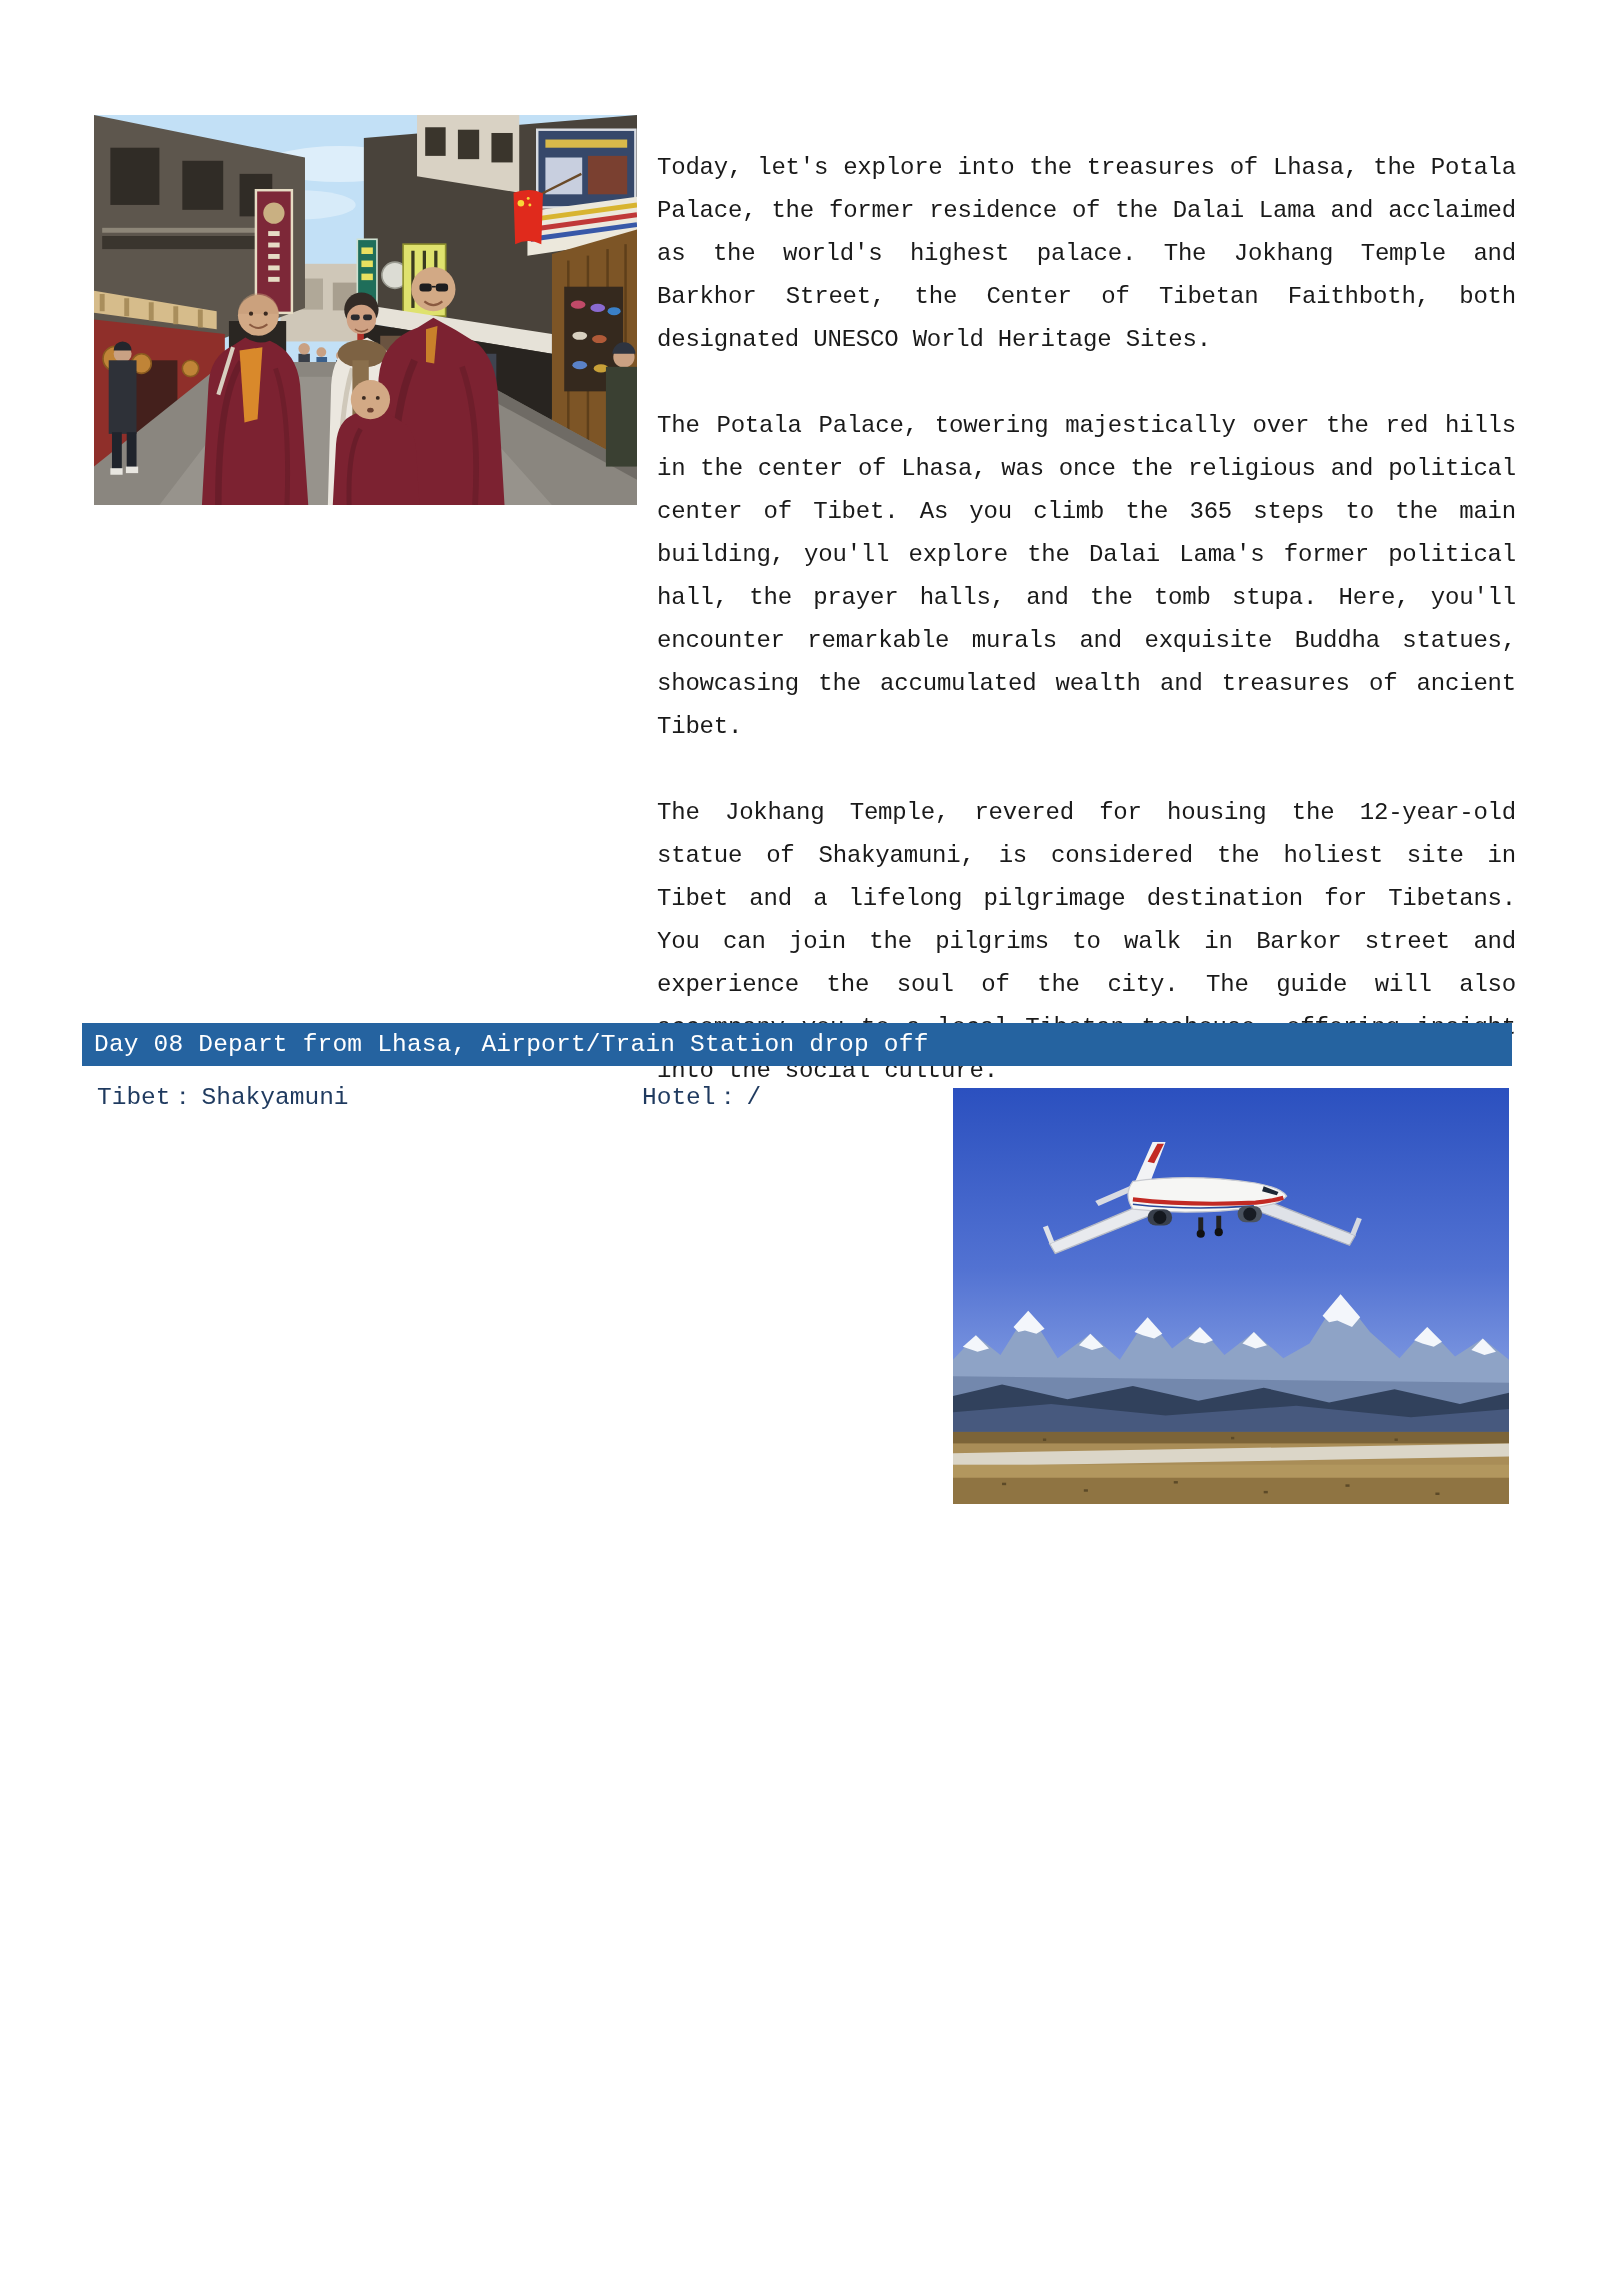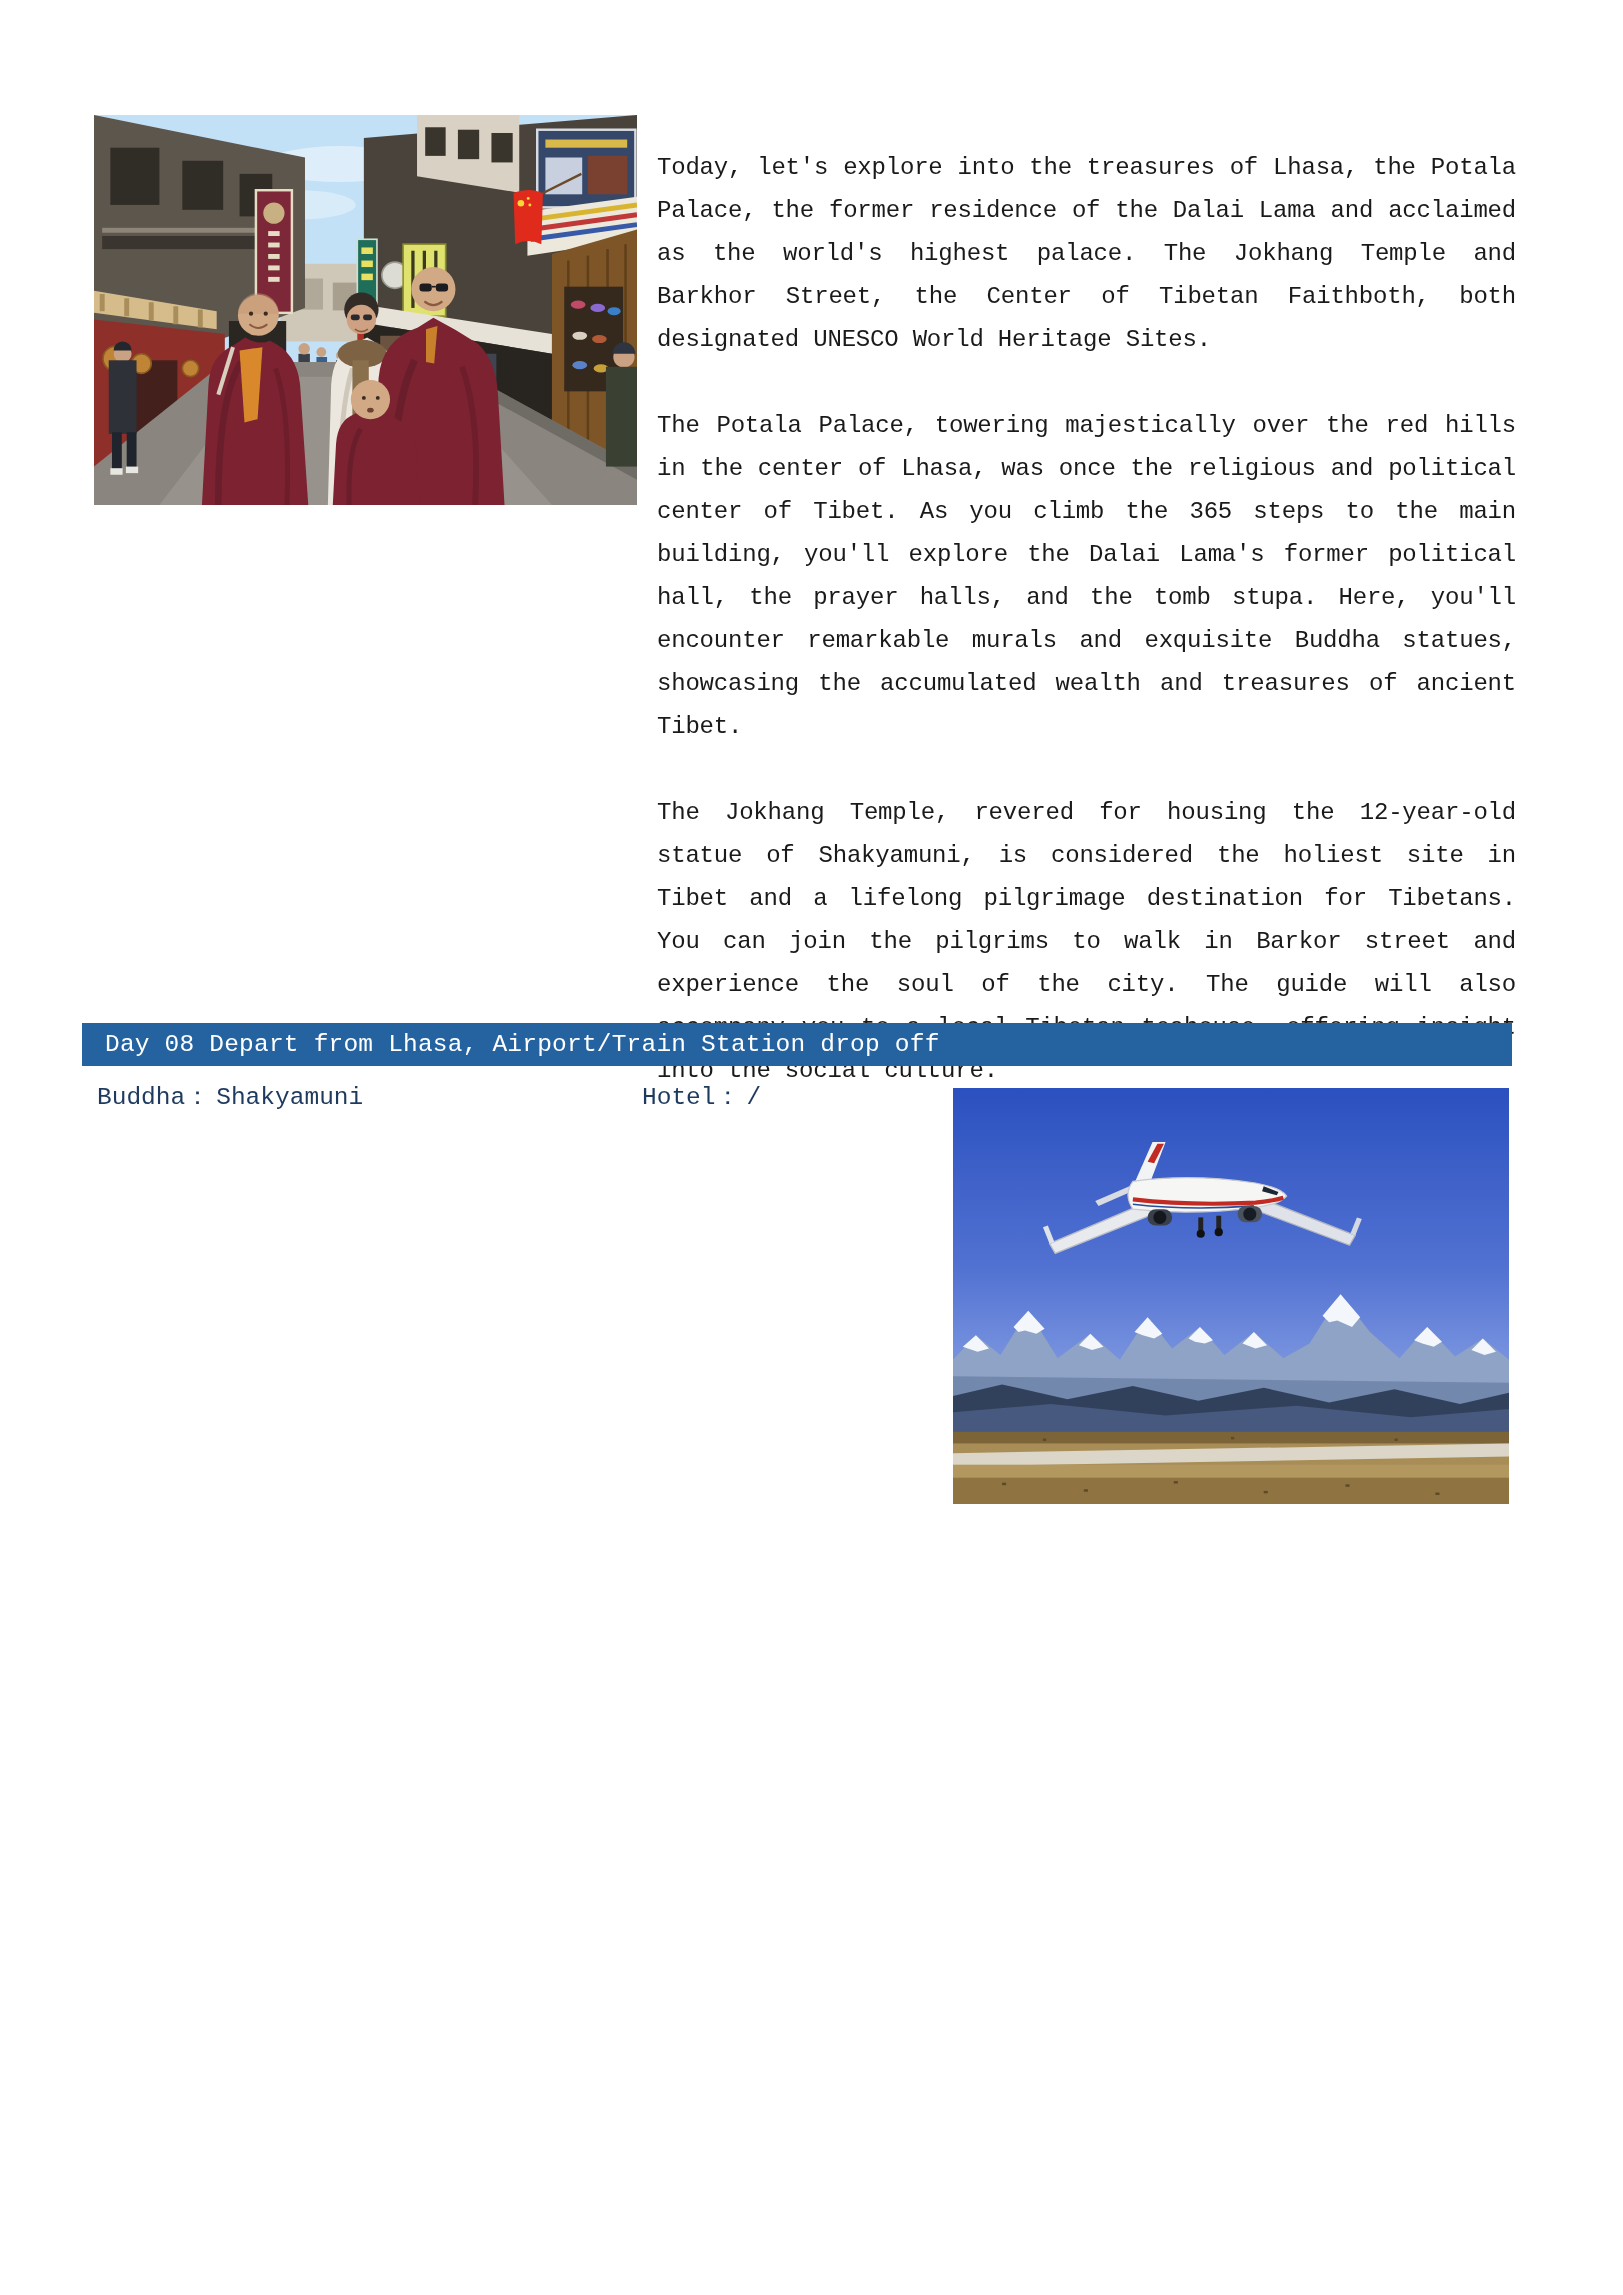--- a/index.html
+++ b/index.html
@@ -23,21 +23,21 @@
   }
   .intro p{
     margin:0 0 43px 0;
     font-size:24px;line-height:43px;letter-spacing:-0.2px;
     text-align:justify;
   }
   .day-bar{
     position:absolute;left:82px;top:1023px;width:1430px;height:43px;
     background:var(--header-bg,#2563a0);
     display:flex;align-items:center;
-    box-sizing:border-box;padding-left:23px;
+    box-sizing:border-box;padding-left:12px;
   }
   .day-bar .title{
     color:var(--header-text,#ffffff);
     font-size:24.5px;letter-spacing:0.2px;white-space:nowrap;
   }
   .meta{
     position:absolute;top:1080px;height:36px;line-height:36px;
     font-size:24.5px;color:var(--label-text,#1f3a5f);white-space:nowrap;
   }
   .meta .val{margin-left:6.5px;}
@@ -238,21 +238,21 @@
     <p>Today, let's explore into the treasures of Lhasa, the Potala Palace, the former residence of the Dalai Lama and acclaimed as the world's highest palace. The Jokhang Temple and Barkhor Street, the Center of Tibetan Faithboth, both designated UNESCO World Heritage Sites.</p>
     <p>The Potala Palace, towering majestically over the red hills in the center of Lhasa, was once the religious and political center of Tibet. As you climb the 365 steps to the main building, you'll explore the Dalai Lama's former political hall, the prayer halls, and the tomb stupa. Here, you'll encounter remarkable murals and exquisite Buddha statues, showcasing the accumulated wealth and treasures of ancient Tibet.</p>
     <p>The Jokhang Temple, revered for housing the 12-year-old statue of Shakyamuni, is considered the holiest site in Tibet and a lifelong pilgrimage destination for Tibetans. You can join the pilgrims to walk in Barkor street and experience the soul of the city. The guide will also accompany you to a local Tibetan teahouse, offering insight into the social culture.</p>
   </section>
 
   <div class="day-bar">
     <span class="title">Day 08 Depart from Lhasa, Airport/Train Station drop off</span>
   </div>
 
   <span class="meta meta-meals">
-    <span>Buddha：</span><span class="val">Shakyamuni</span>
+    <span>Tibet：</span><span class="val">Shakyamuni</span>
   </span>
   <span class="meta meta-hotel">
     <span>Hotel：</span><span class="val">/</span>
   </span>
 
   <figure class="photo plane-photo">
     <svg viewBox="0 0 680 508" preserveAspectRatio="none">
       <defs>
         <linearGradient id="sky" x1="0" y1="0" x2="0" y2="1">
           <stop offset="0" stop-color="#2b50bf"></stop>

